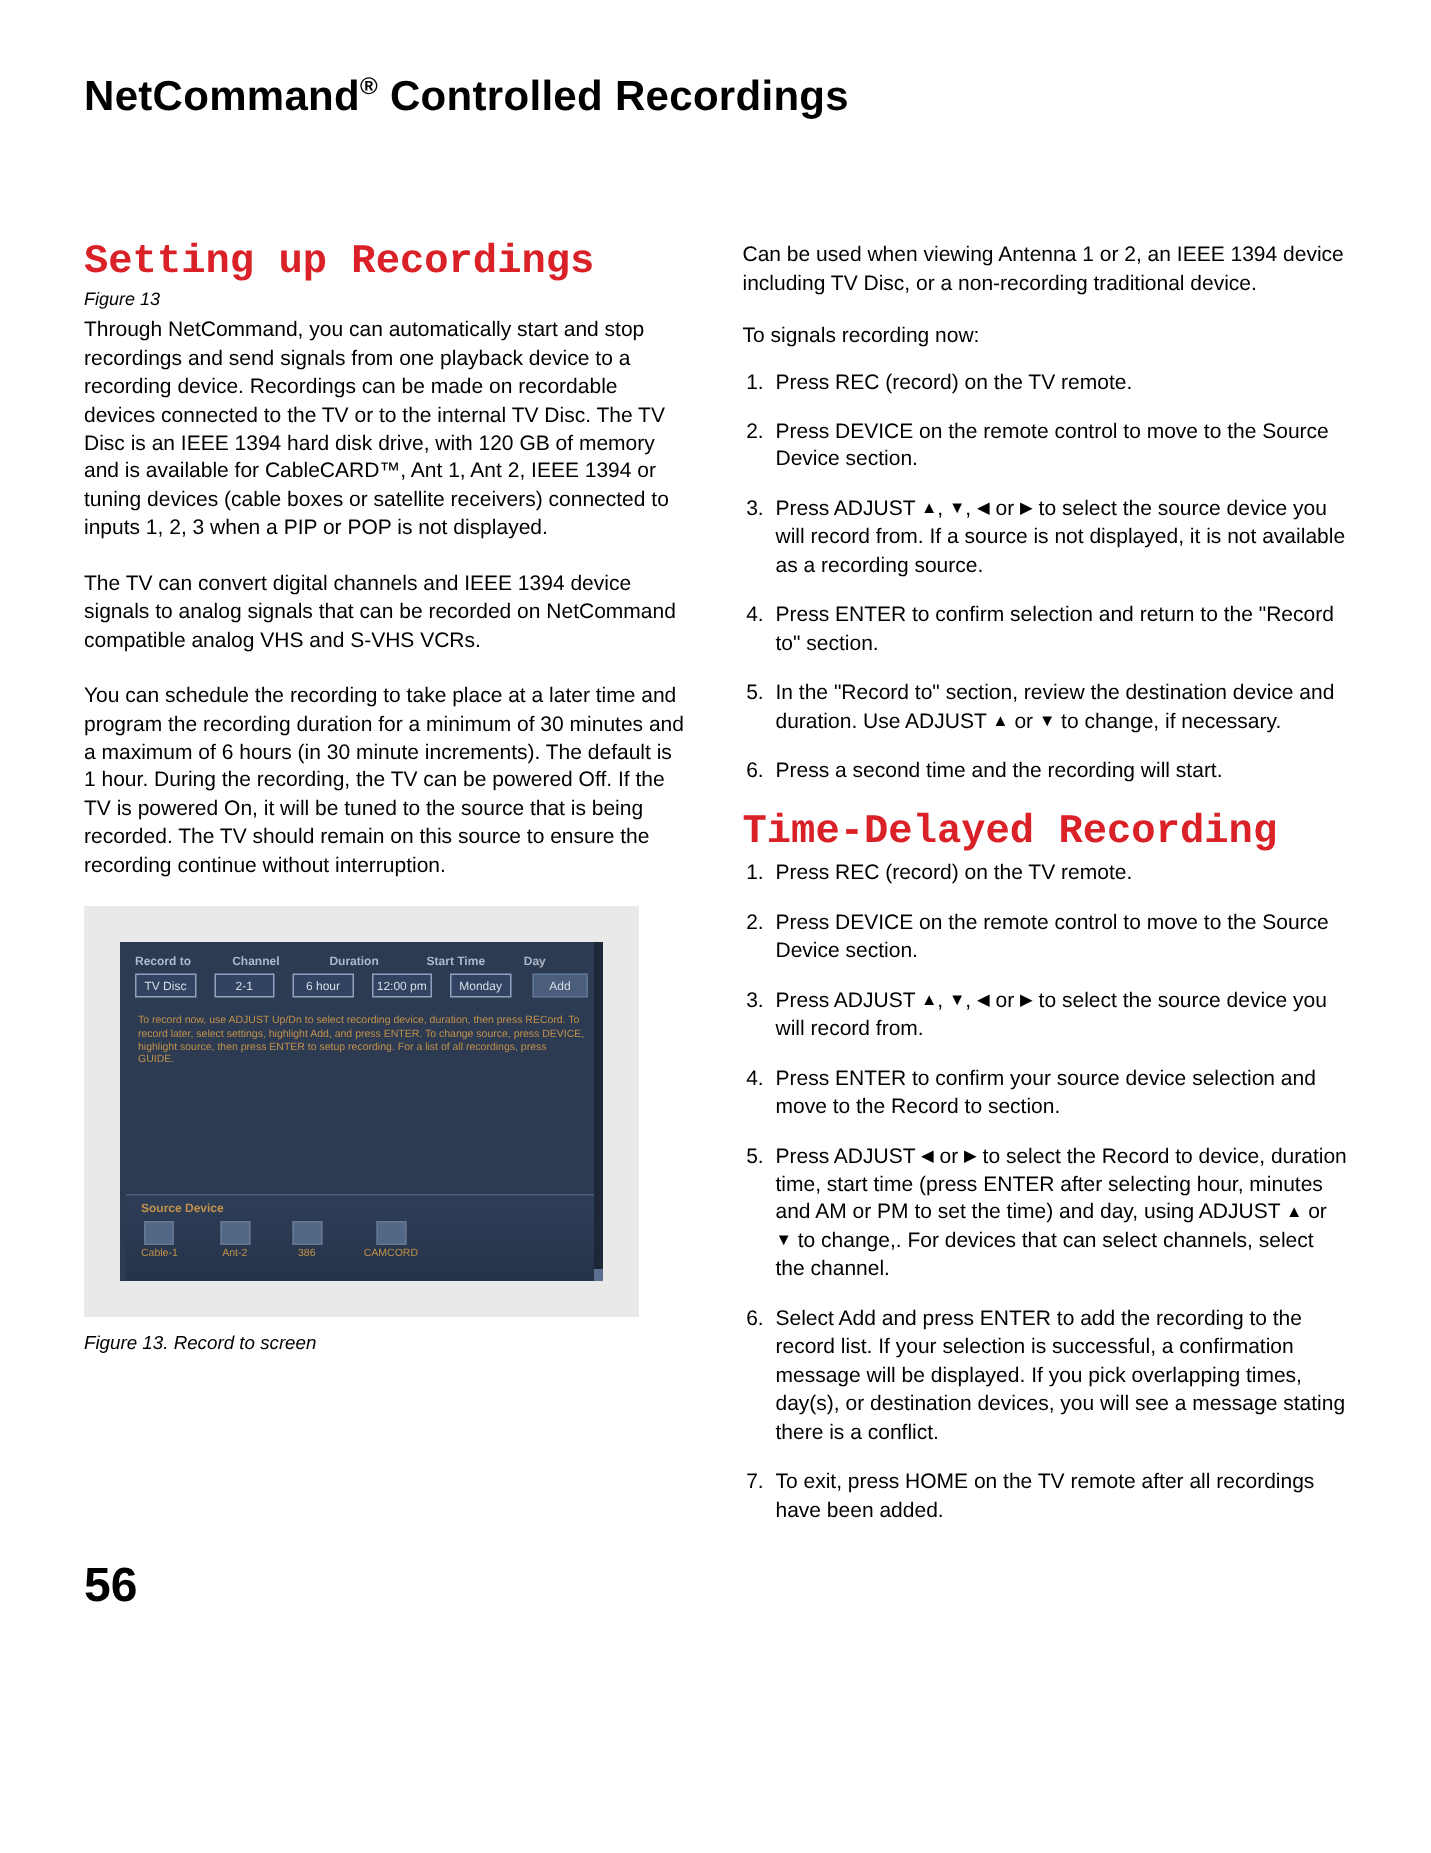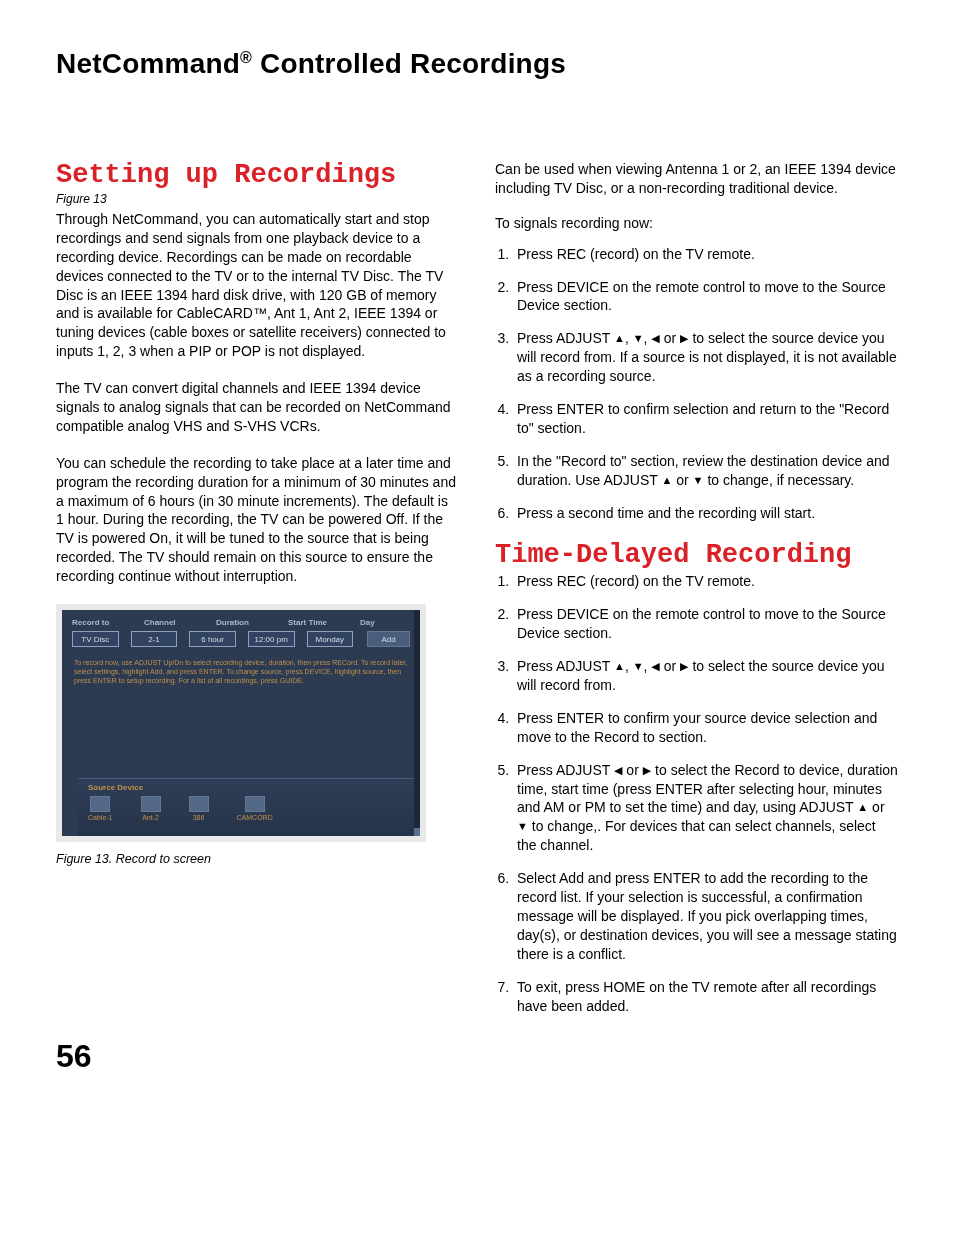--- a/index.html
+++ b/index.html
@@ -55,21 +55,21 @@
     line-height: 1.35;
     margin-bottom: 14px;
     padding-left: 4px;
   }
   .tri { display:inline-block; font-size: 11px; vertical-align: 1px; }
   
   .figure-wrap { margin: 8px 0 6px 0; }
   .figure {
     width: 370px;
     background: #e9e9e9;
-    padding: 6px;
+    padding: 24px;
     box-sizing: border-box;
   }
   .tv {
     background: #2c3a52;
     width: 100%;
     height: 226px;
     position: relative;
     box-sizing: border-box;
     color: #d7dde6;
     font-size: 8px;
@@ -97,21 +97,21 @@
     font-size:8px;
   }
   .tv-note {
     color:#c1914a;
     font-size: 7px;
     line-height: 1.25;
     padding: 6px 12px 0 12px;
   }
   .tv-bottom {
     position:absolute;
-    left:16px; right:0; bottom:0;
+    left:4px; right:0; bottom:0;
     height: 58px;
     border-top: 1px solid #4a5d7b;
     background: linear-gradient(#2f3e58, #253349);
     padding: 4px 10px 6px 10px;
     box-sizing:border-box;
   }
   .tv-bottom-title { color:#c1914a; font-weight:bold; font-size:8px; margin-bottom:4px; }
   .tv-devs { display:flex; gap: 28px; align-items:flex-end; }
   .tv-dev { display:flex; flex-direction:column; align-items:center; gap:2px; color:#c1914a; font-size:7px; }
   .tv-dev .ic {

